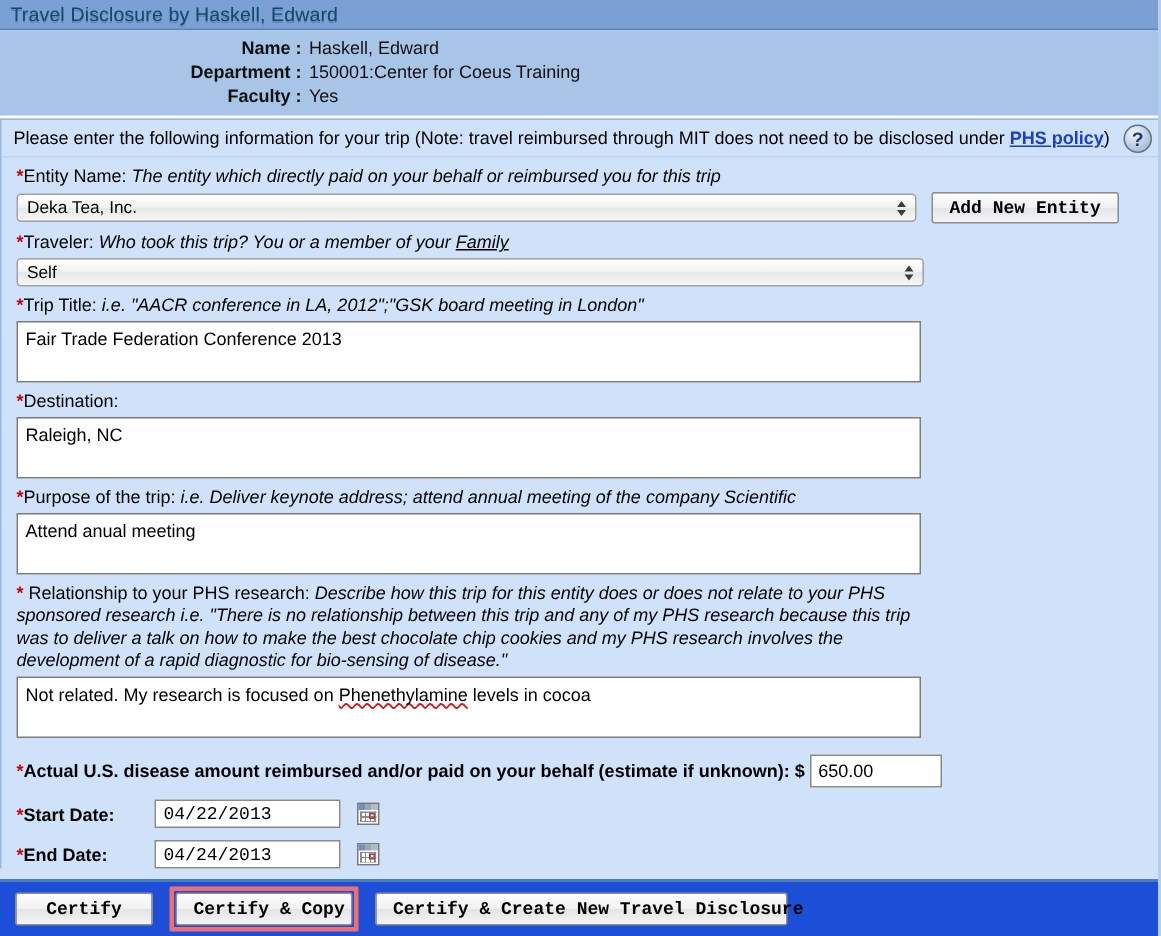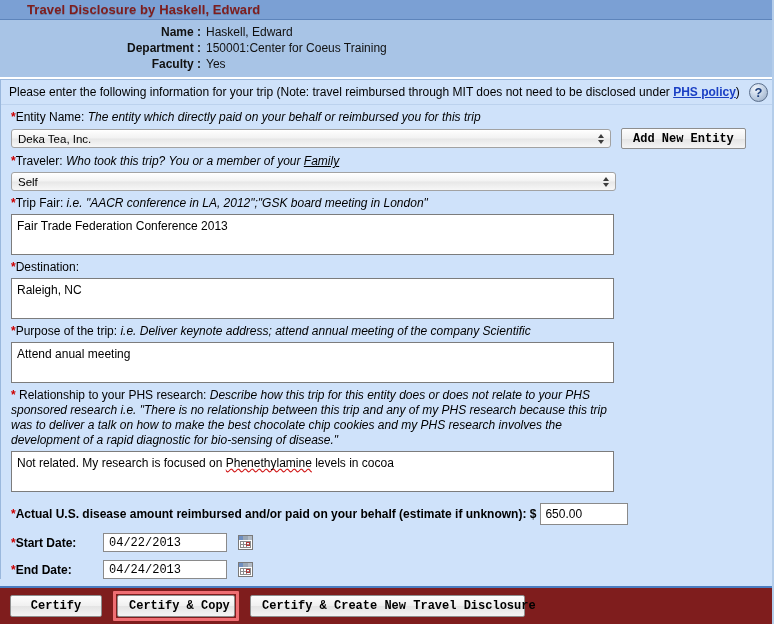--- a/index.html
+++ b/index.html
@@ -28,26 +28,25 @@
   .titlebar {
     height: 20px;
     background: #7ba0d4;
     border-bottom: 1px solid #5d84bb;
     display: flex;
     align-items: center;
     padding: 0 0 0 7px;
     box-sizing: border-box;
   }
   .titlebar-text {
-    color: #7f1d1d;
-    font-weight: bold;
+    color: #0c4a6e;
+    font-weight: normal;
     font-size: 13px;
     letter-spacing: 0.1px;
     text-shadow: 0 1px 0 rgba(0,0,0,0.18);
-    margin-left: 20px;
   }
 
   
   .infopanel {
     background: #a8c4e6;
     border-bottom: 2px solid #ffffff;
     padding: 4px 0 5px 12px;
   }
   .info-row {
     display: flex;
@@ -298,21 +297,21 @@
     box-sizing: border-box;
   }
 
   
   .footer {
     position: absolute;
     left: 0;
     right: 0;
     bottom: 0;
     height: 38px;
-    background: #7f1d1d;
+    background: #1d4ed8;
     border-top: 2px solid #4a7cc0;
     display: flex;
     align-items: center;
     padding: 0 10px;
     box-sizing: border-box;
   }
   .footer .btn { height: 22px; }
   .footer-left {
     display: flex;
     align-items: center;
@@ -390,21 +389,21 @@
         <span>Self</span>
         <span class="arrows">
             <span class="up"></span>
             <span class="dn"></span>
           </span>
       </div>
     </div>
 
     <div class="field">
       <div class="fld-label">
-        <span class="star">*</span><b>Trip Fair:</b><i> i.e. "AACR conference in LA, 2012";"GSK board meeting in London"</i>
+        <span class="star">*</span><b>Trip Title:</b><i> i.e. "AACR conference in LA, 2012";"GSK board meeting in London"</i>
       </div>
       <div class="tbox">Fair Trade Federation Conference 2013</div>
     </div>
 
     <div class="field">
       <div class="fld-label">
         <span class="star">*</span><b>Destination:</b>
       </div>
       <div class="tbox">Raleigh, NC</div>
     </div>

